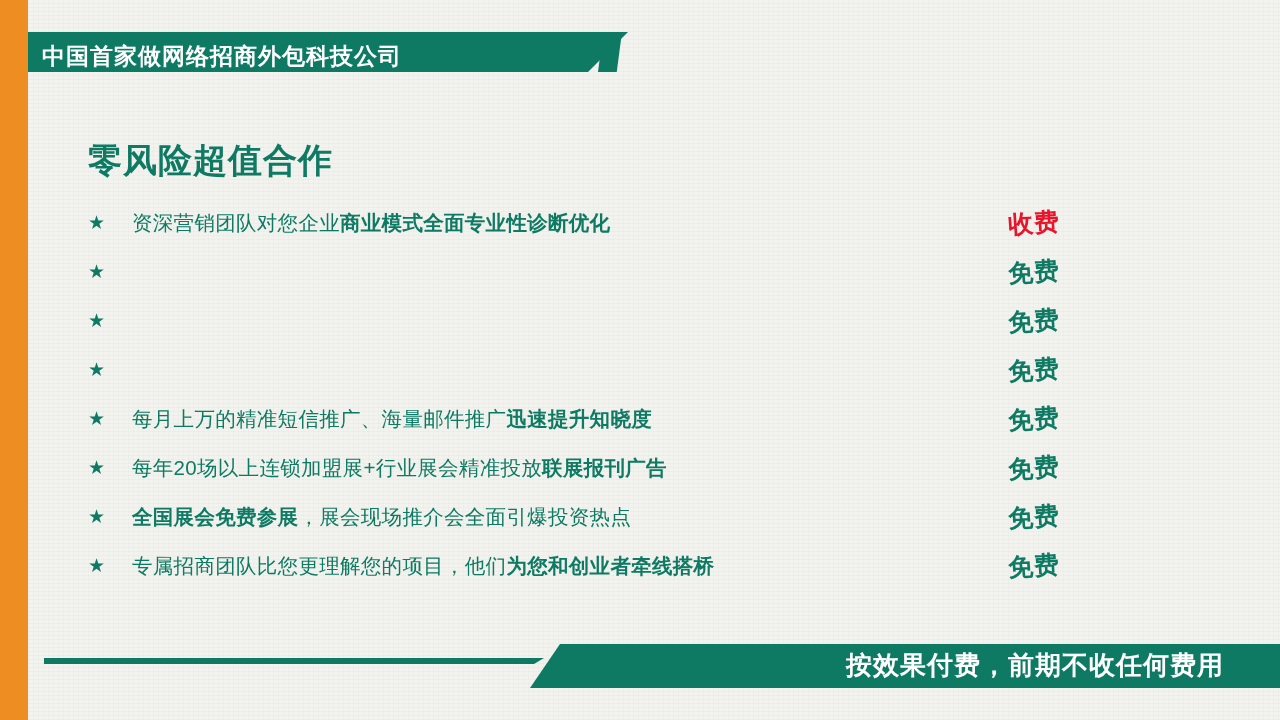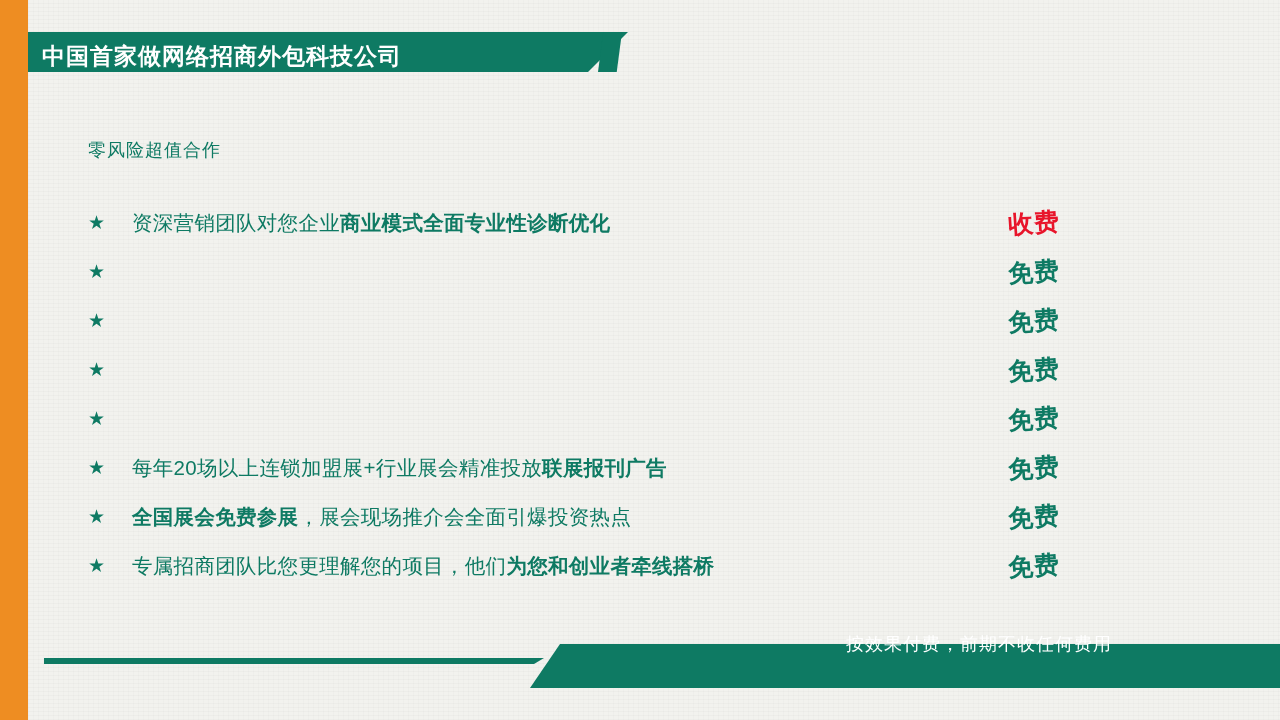--- a/index.html
+++ b/index.html
@@ -69,22 +69,22 @@
     font-weight: bold;
     letter-spacing: 1px;
     white-space: nowrap;
   }
   
   .section-title {
     position: absolute;
     left: 88px;
     top: 138px;
     color: #0E7A63;
-    font-size: 18px;
-    font-weight: normal;
+    font-size: 34px;
+    font-weight: bold;
     letter-spacing: 1px;
   }
   
   .bullet-list {
     position: absolute;
     left: 88px;
     top: 198px;
     width: 1000px;
   }
   .bullet-row {
@@ -158,24 +158,24 @@
     right: -10px;
     top: 0;
     width: 0;
     height: 0;
     border-left: 10px solid #0E7A63;
     border-bottom: 6px solid transparent;
   }
   .footer-text {
     position: absolute;
     left: 846px;
-    top: 632px;
+    top: 648px;
     color: #FFFFFF;
-    font-size: 18px;
-    font-weight: normal;
+    font-size: 26px;
+    font-weight: bold;
     letter-spacing: 1px;
     white-space: nowrap;
   }
 </style>
 </head>
 <body>
 
 <div id="slide">
 
   <div class="page-bg"></div>
@@ -204,20 +204,21 @@
       <span class="price-tag">免费</span>
     </div>
 
     <div class="bullet-row">
       <span class="star">★</span>
       <span class="price-tag">免费</span>
     </div>
 
     <div class="bullet-row">
       <span class="star">★</span>
+      <span class="bullet-text"><span>每月上万的精准短信推广、海量邮件推广</span><b>迅速提升知晓度</b><span></span></span>
       <span class="price-tag">免费</span>
     </div>
 
     <div class="bullet-row">
       <span class="star">★</span>
       <span class="bullet-text"><span>每年20场以上连锁加盟展+行业展会精准投放</span><b>联展报刊广告</b><span></span></span>
       <span class="price-tag">免费</span>
     </div>
 
     <div class="bullet-row">

